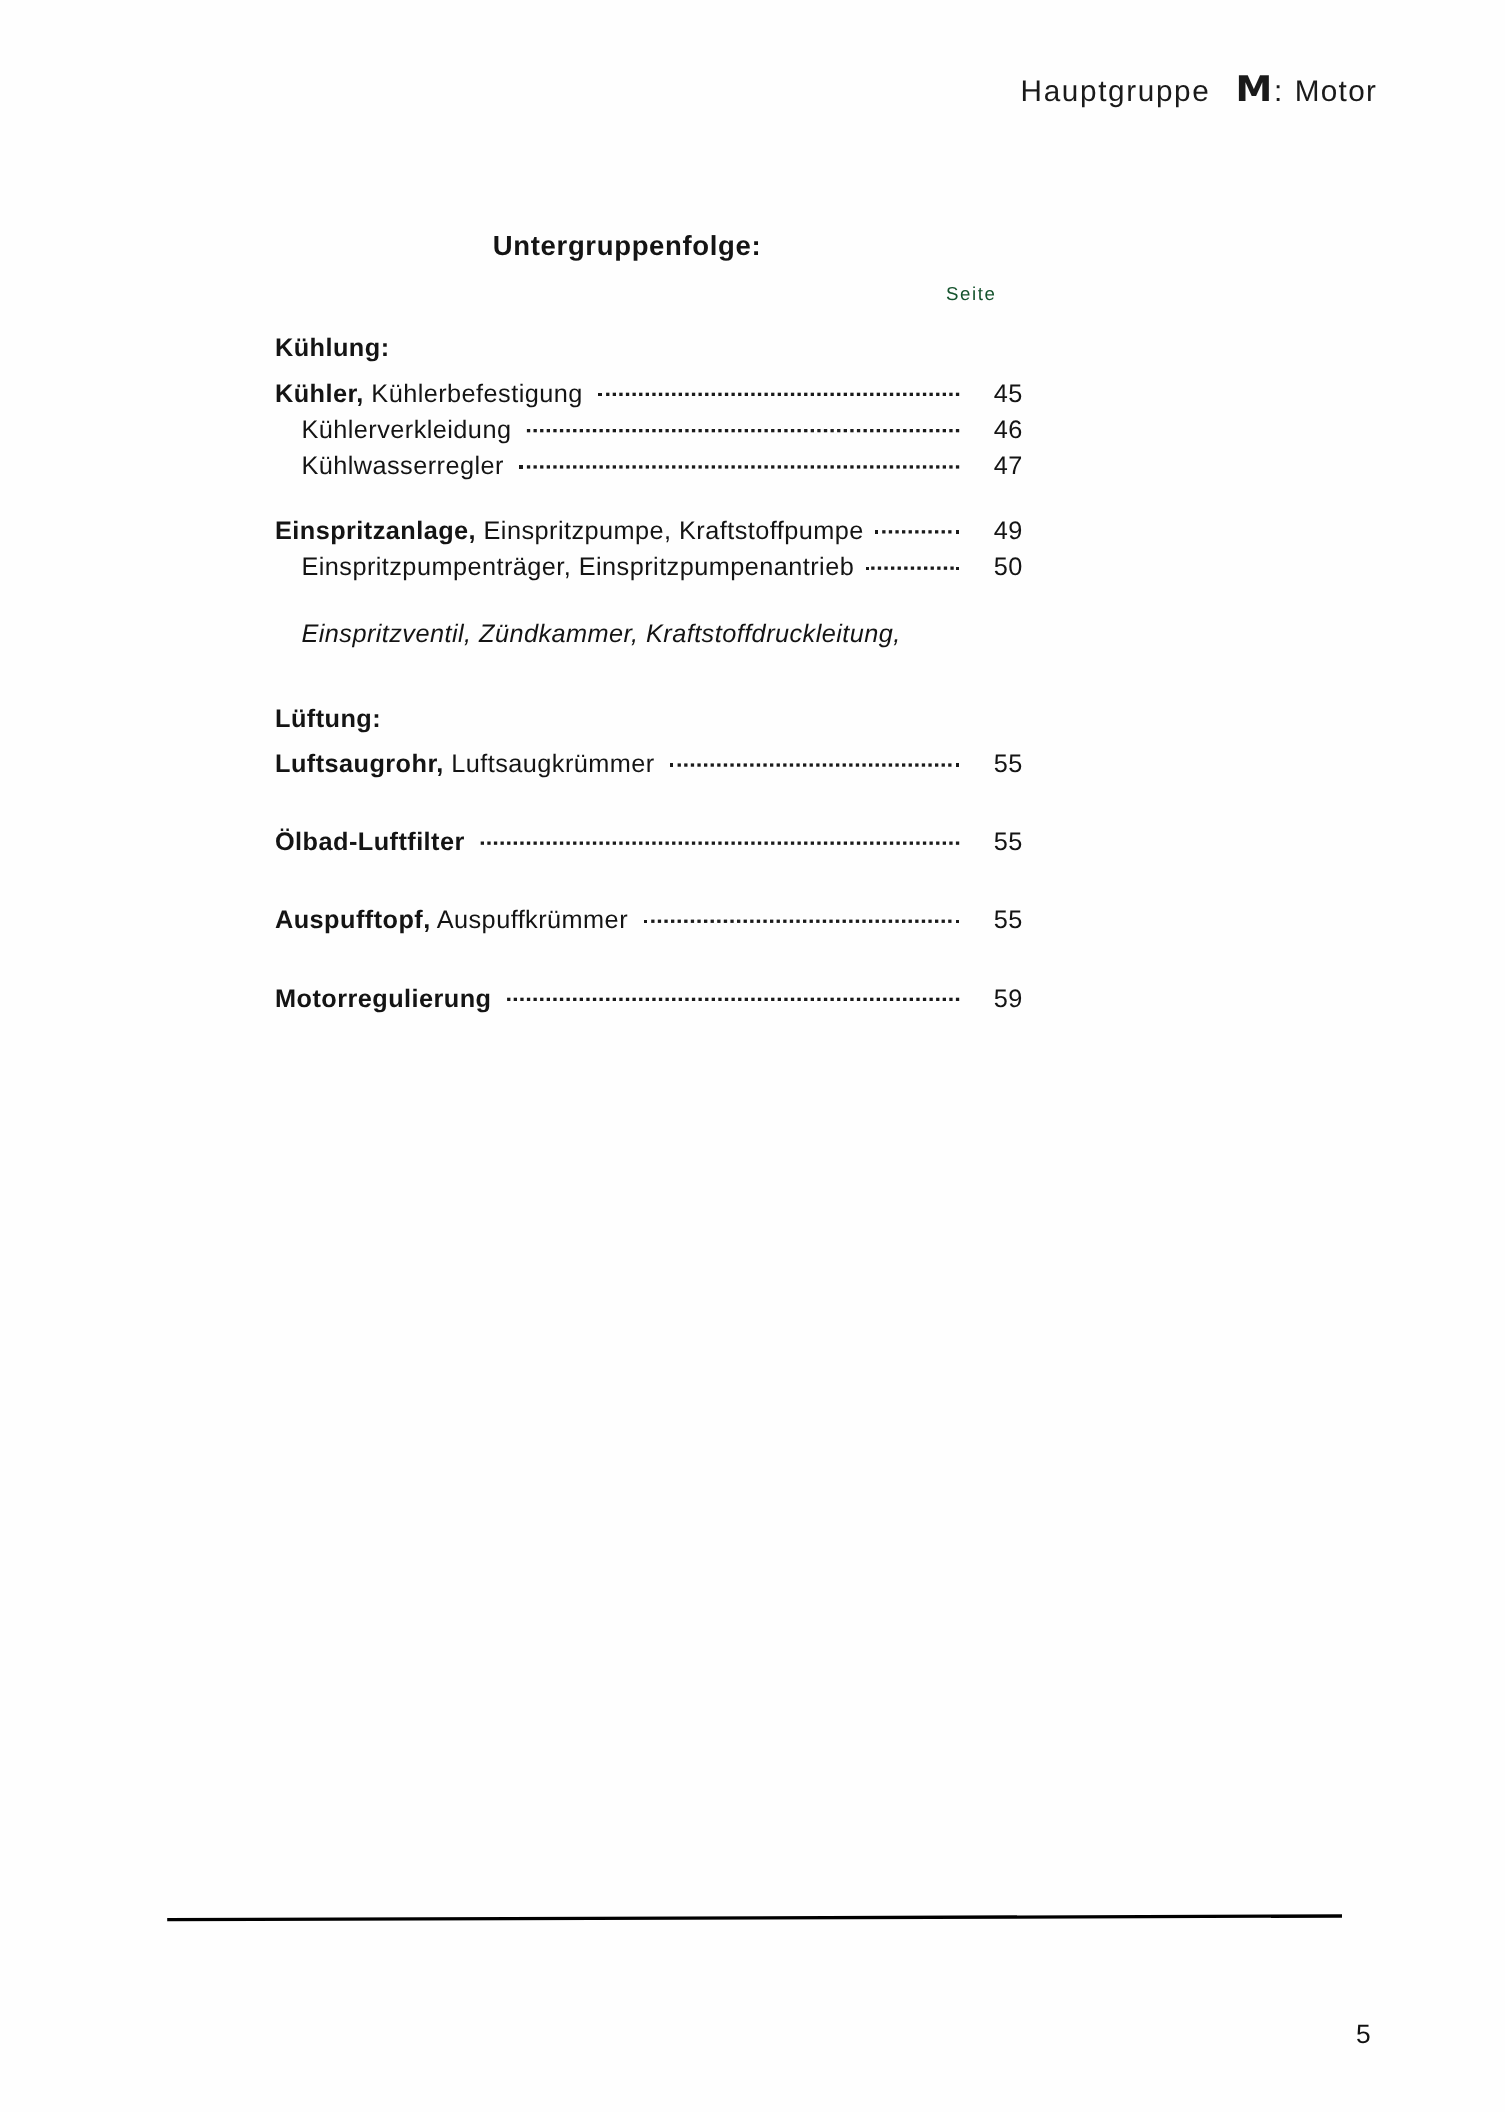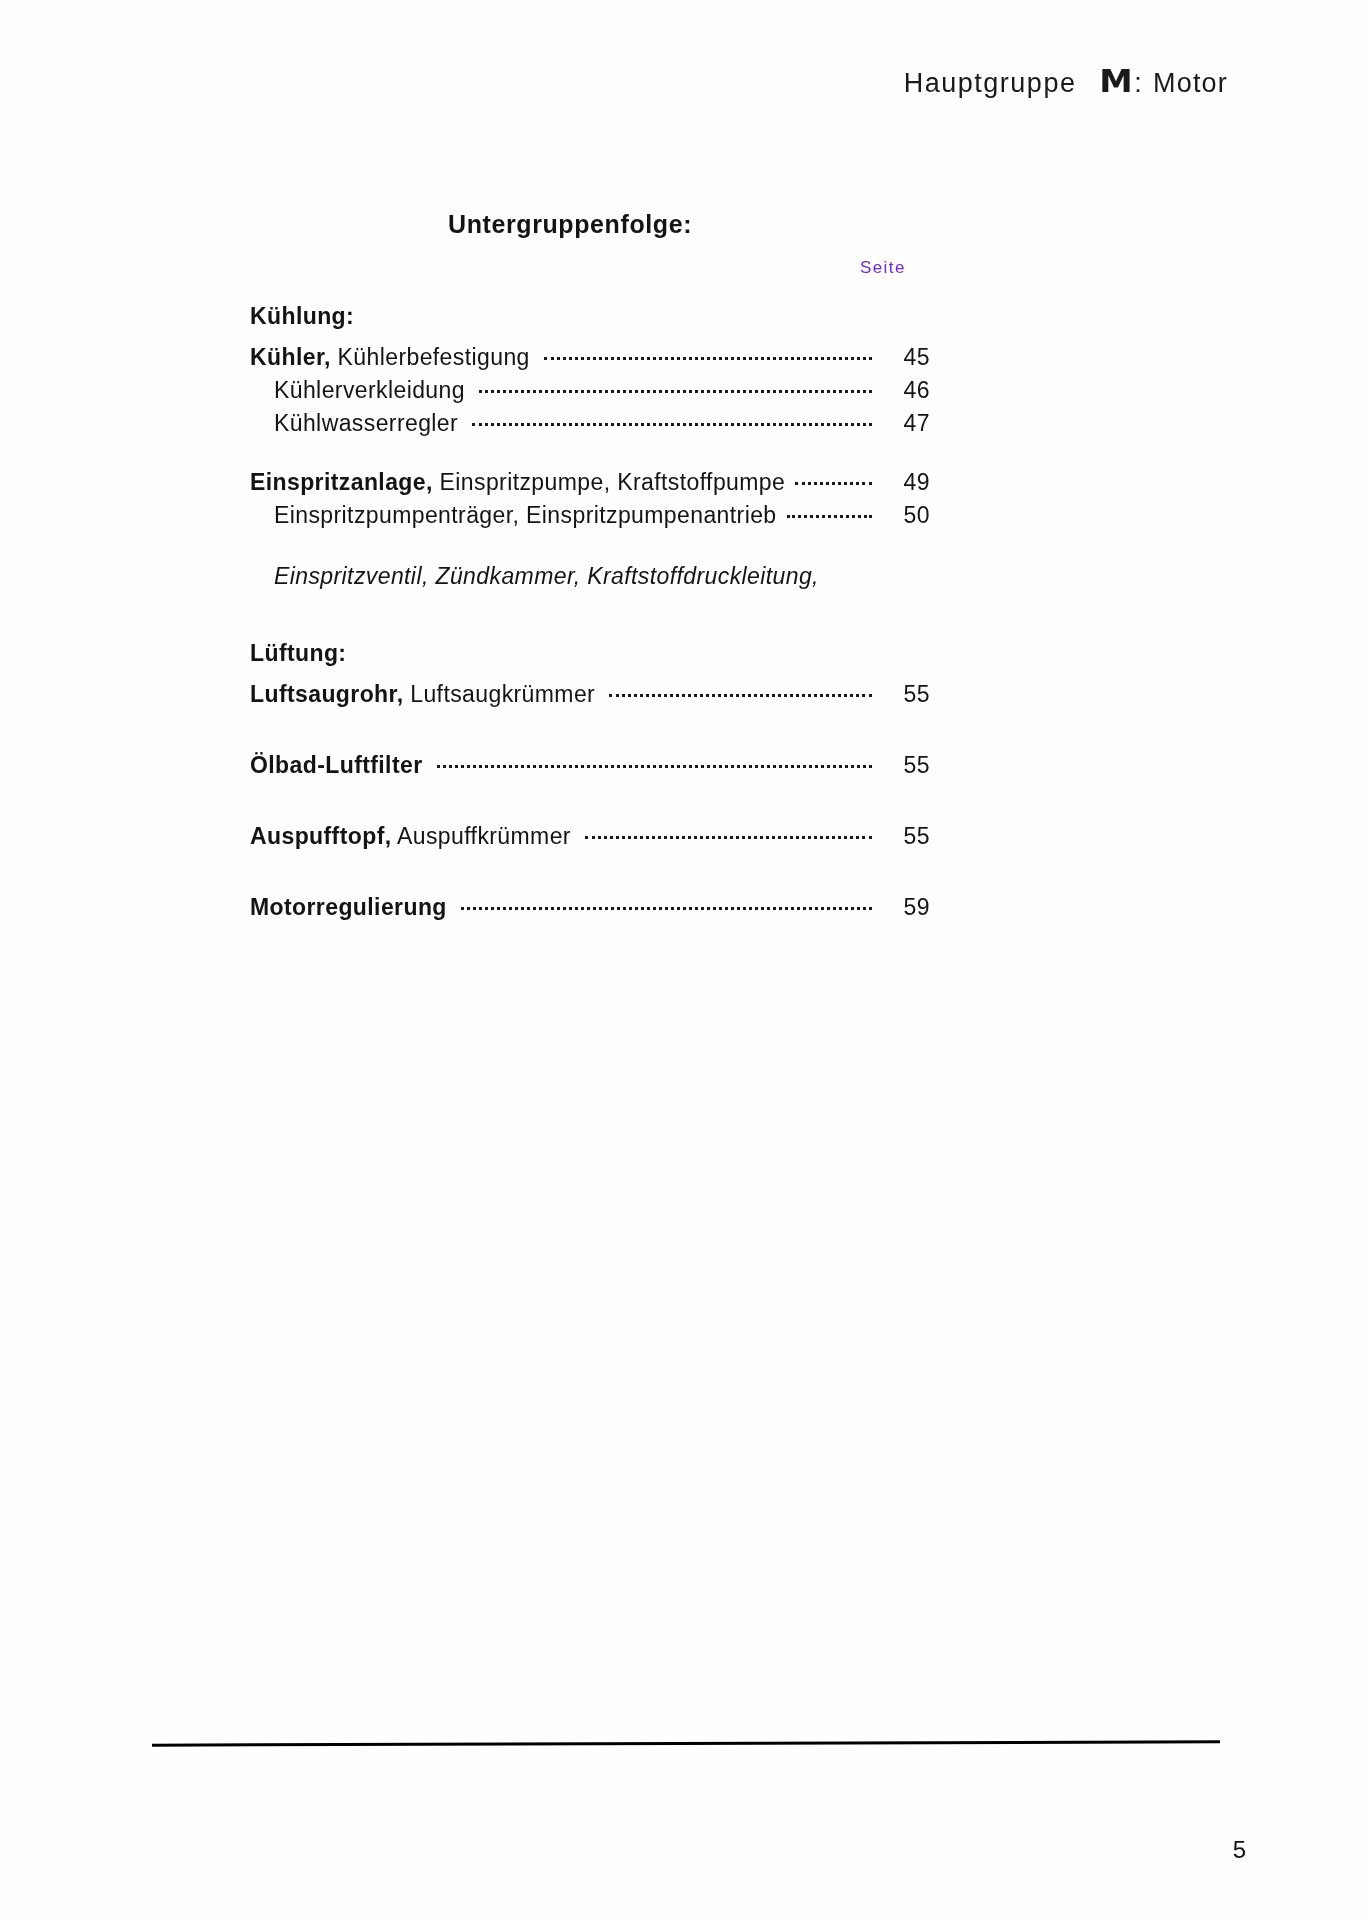--- a/index.html
+++ b/index.html
@@ -19,21 +19,21 @@
   .page {
     position: absolute;
     inset: 0;
     background: #fefefe;
   }
 
   
   .header {
     position: absolute;
     top: 62px;
-    right: 140px;
+    right: 116px;
     display: flex;
     align-items: baseline;
     gap: 0;
     font-size: 27px;
     letter-spacing: 1.2px;
     color: #1a1a1a;
   }
   .header .hg-word { letter-spacing: 1.5px; }
   .header .hg-letter {
     font-family: "DejaVu Sans", sans-serif;
@@ -55,21 +55,21 @@
     font-weight: 700;
     letter-spacing: 0.6px;
   }
 
   .seite {
     position: absolute;
     top: 258px;
     left: 860px;
     font-size: 17px;
     letter-spacing: 1.4px;
-    color: #6d28d9;
+    color: #14532d;
   }
 
   
   .toc {
     position: absolute;
     top: 305px;
     left: 250px;
     width: 680px;
   }
 

